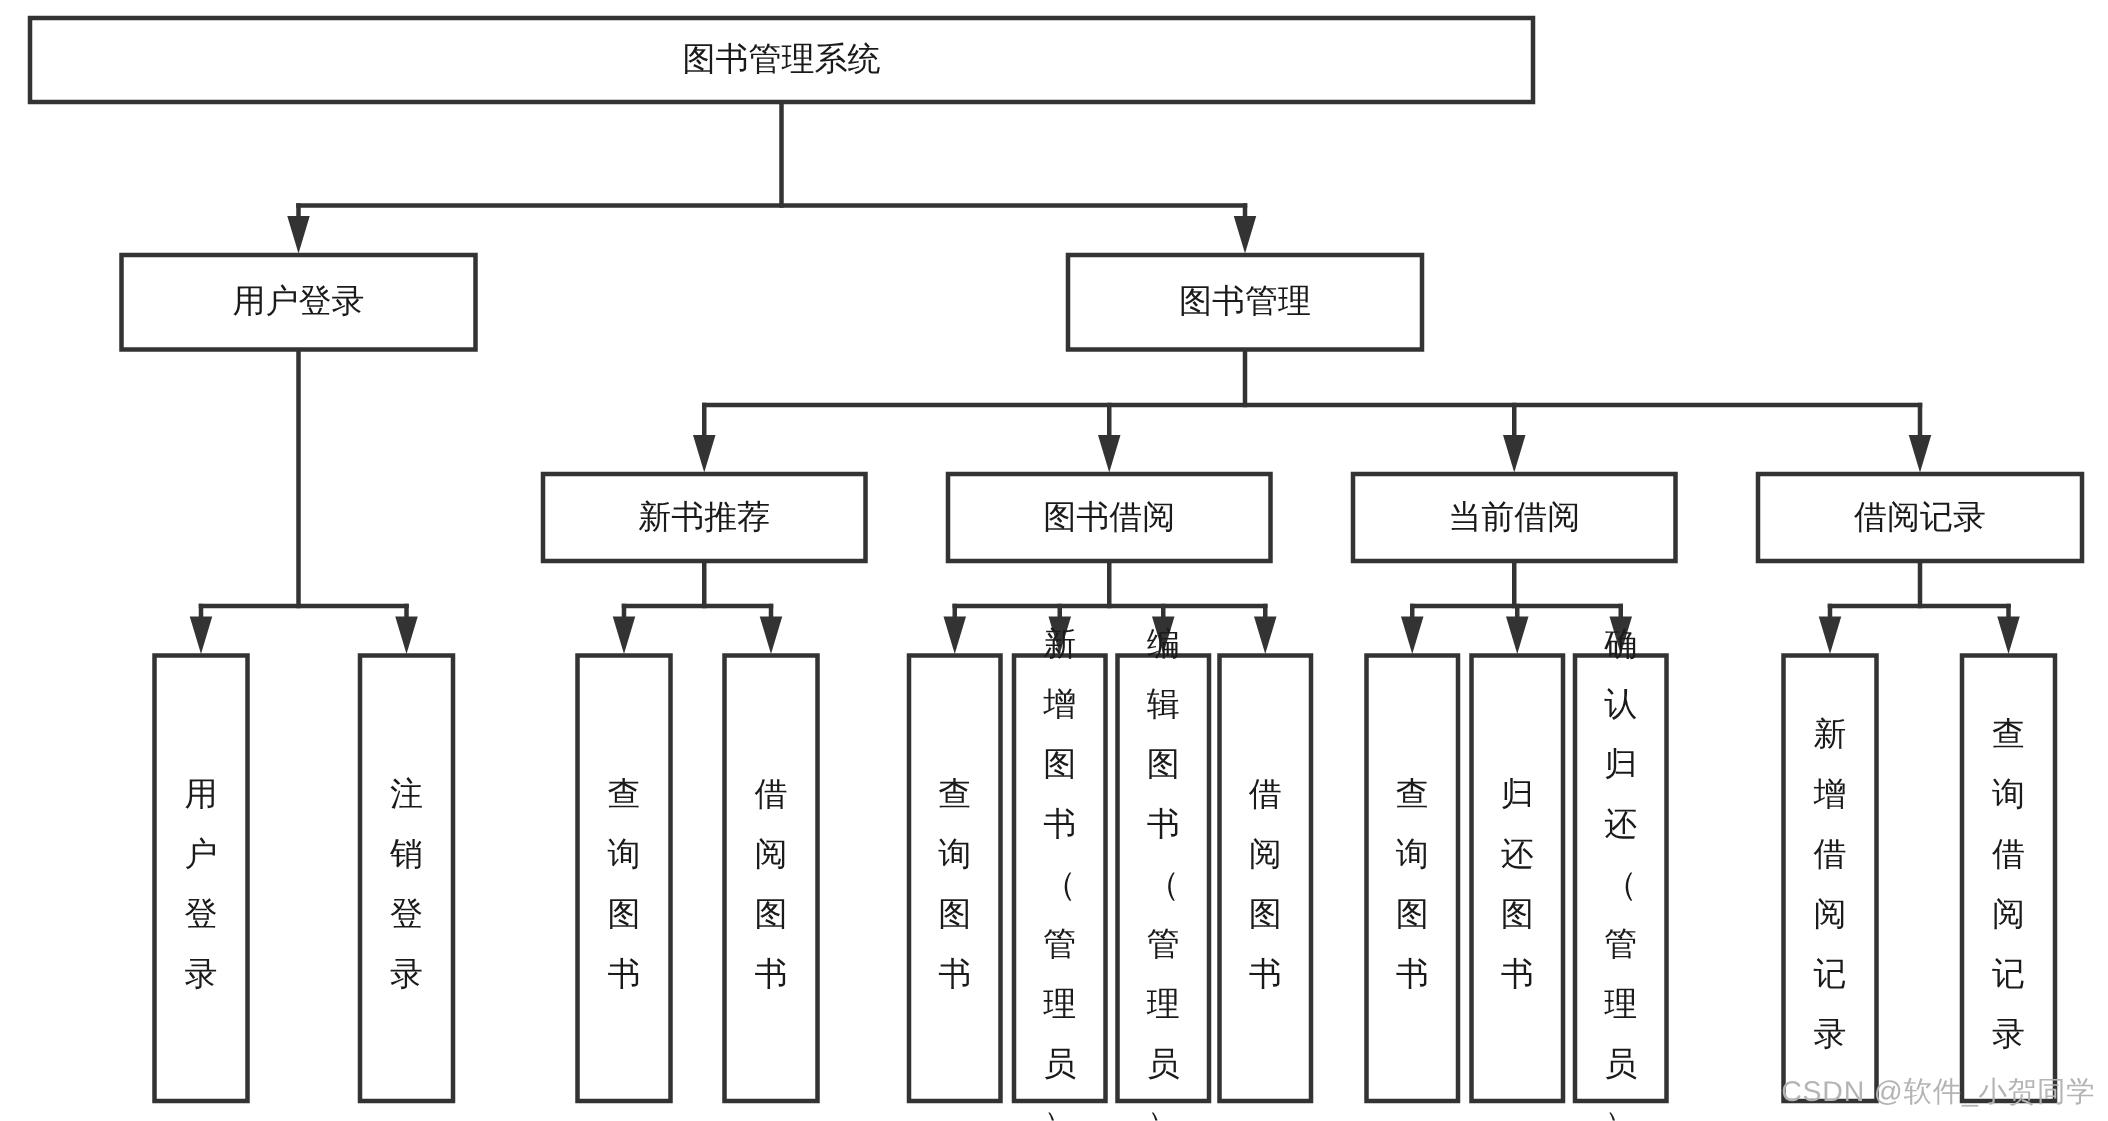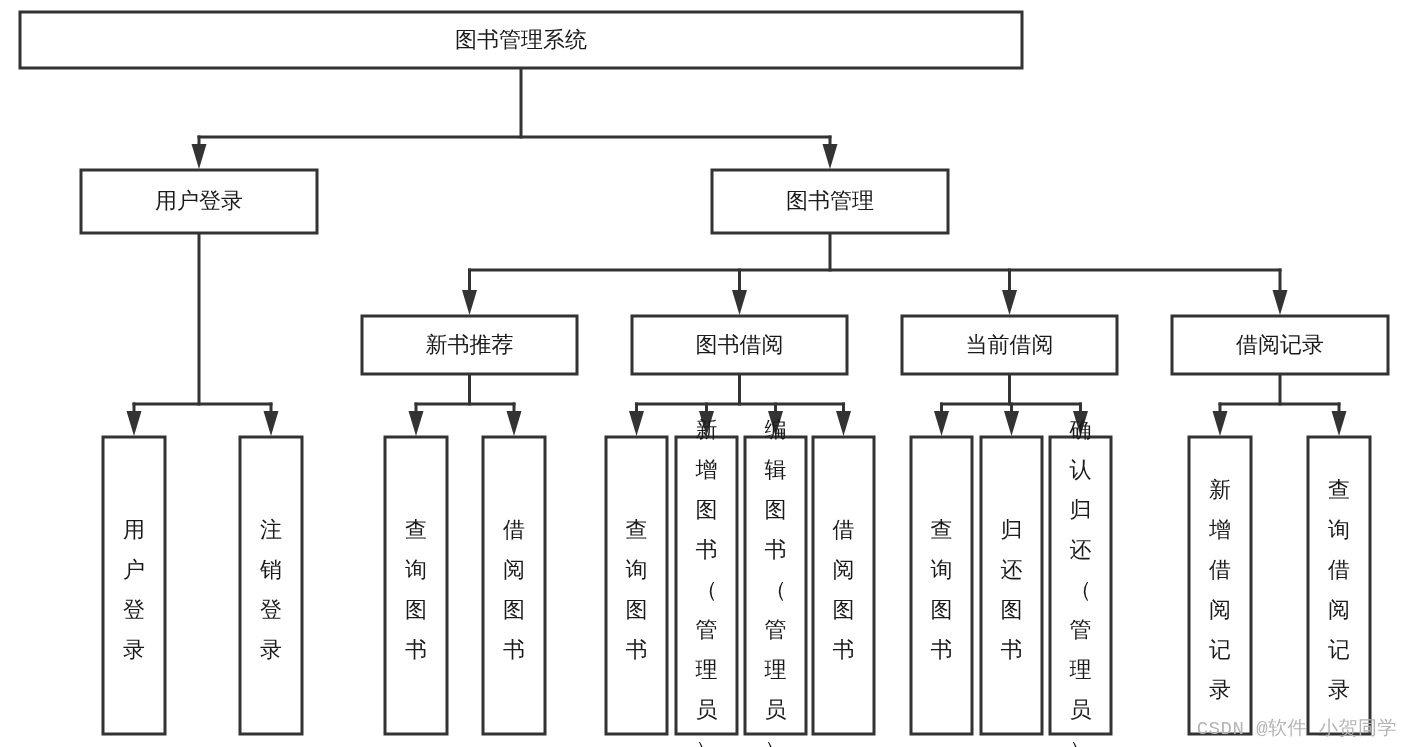--- a/index.html
+++ b/index.html
@@ -54,21 +54,21 @@
     font-family: "Liberation Sans", "DejaVu Sans", sans-serif;
     font-size: 22px;
     fill: #1a1a1a;
     text-anchor: middle;
     white-space: pre;
   }
   .watermark-text {
     position: absolute;
     right: 8px;
     bottom: 6px;
-    font-family: Liberation Mono, monospace;
+    font-family: Liberation Sans, sans-serif;
     font-size: 19px;
     color: #b4b4b4;
     letter-spacing: 0.5px;
     user-select: none;
     white-space: nowrap;
   }
 </style>
 </head>
 <body>
 

